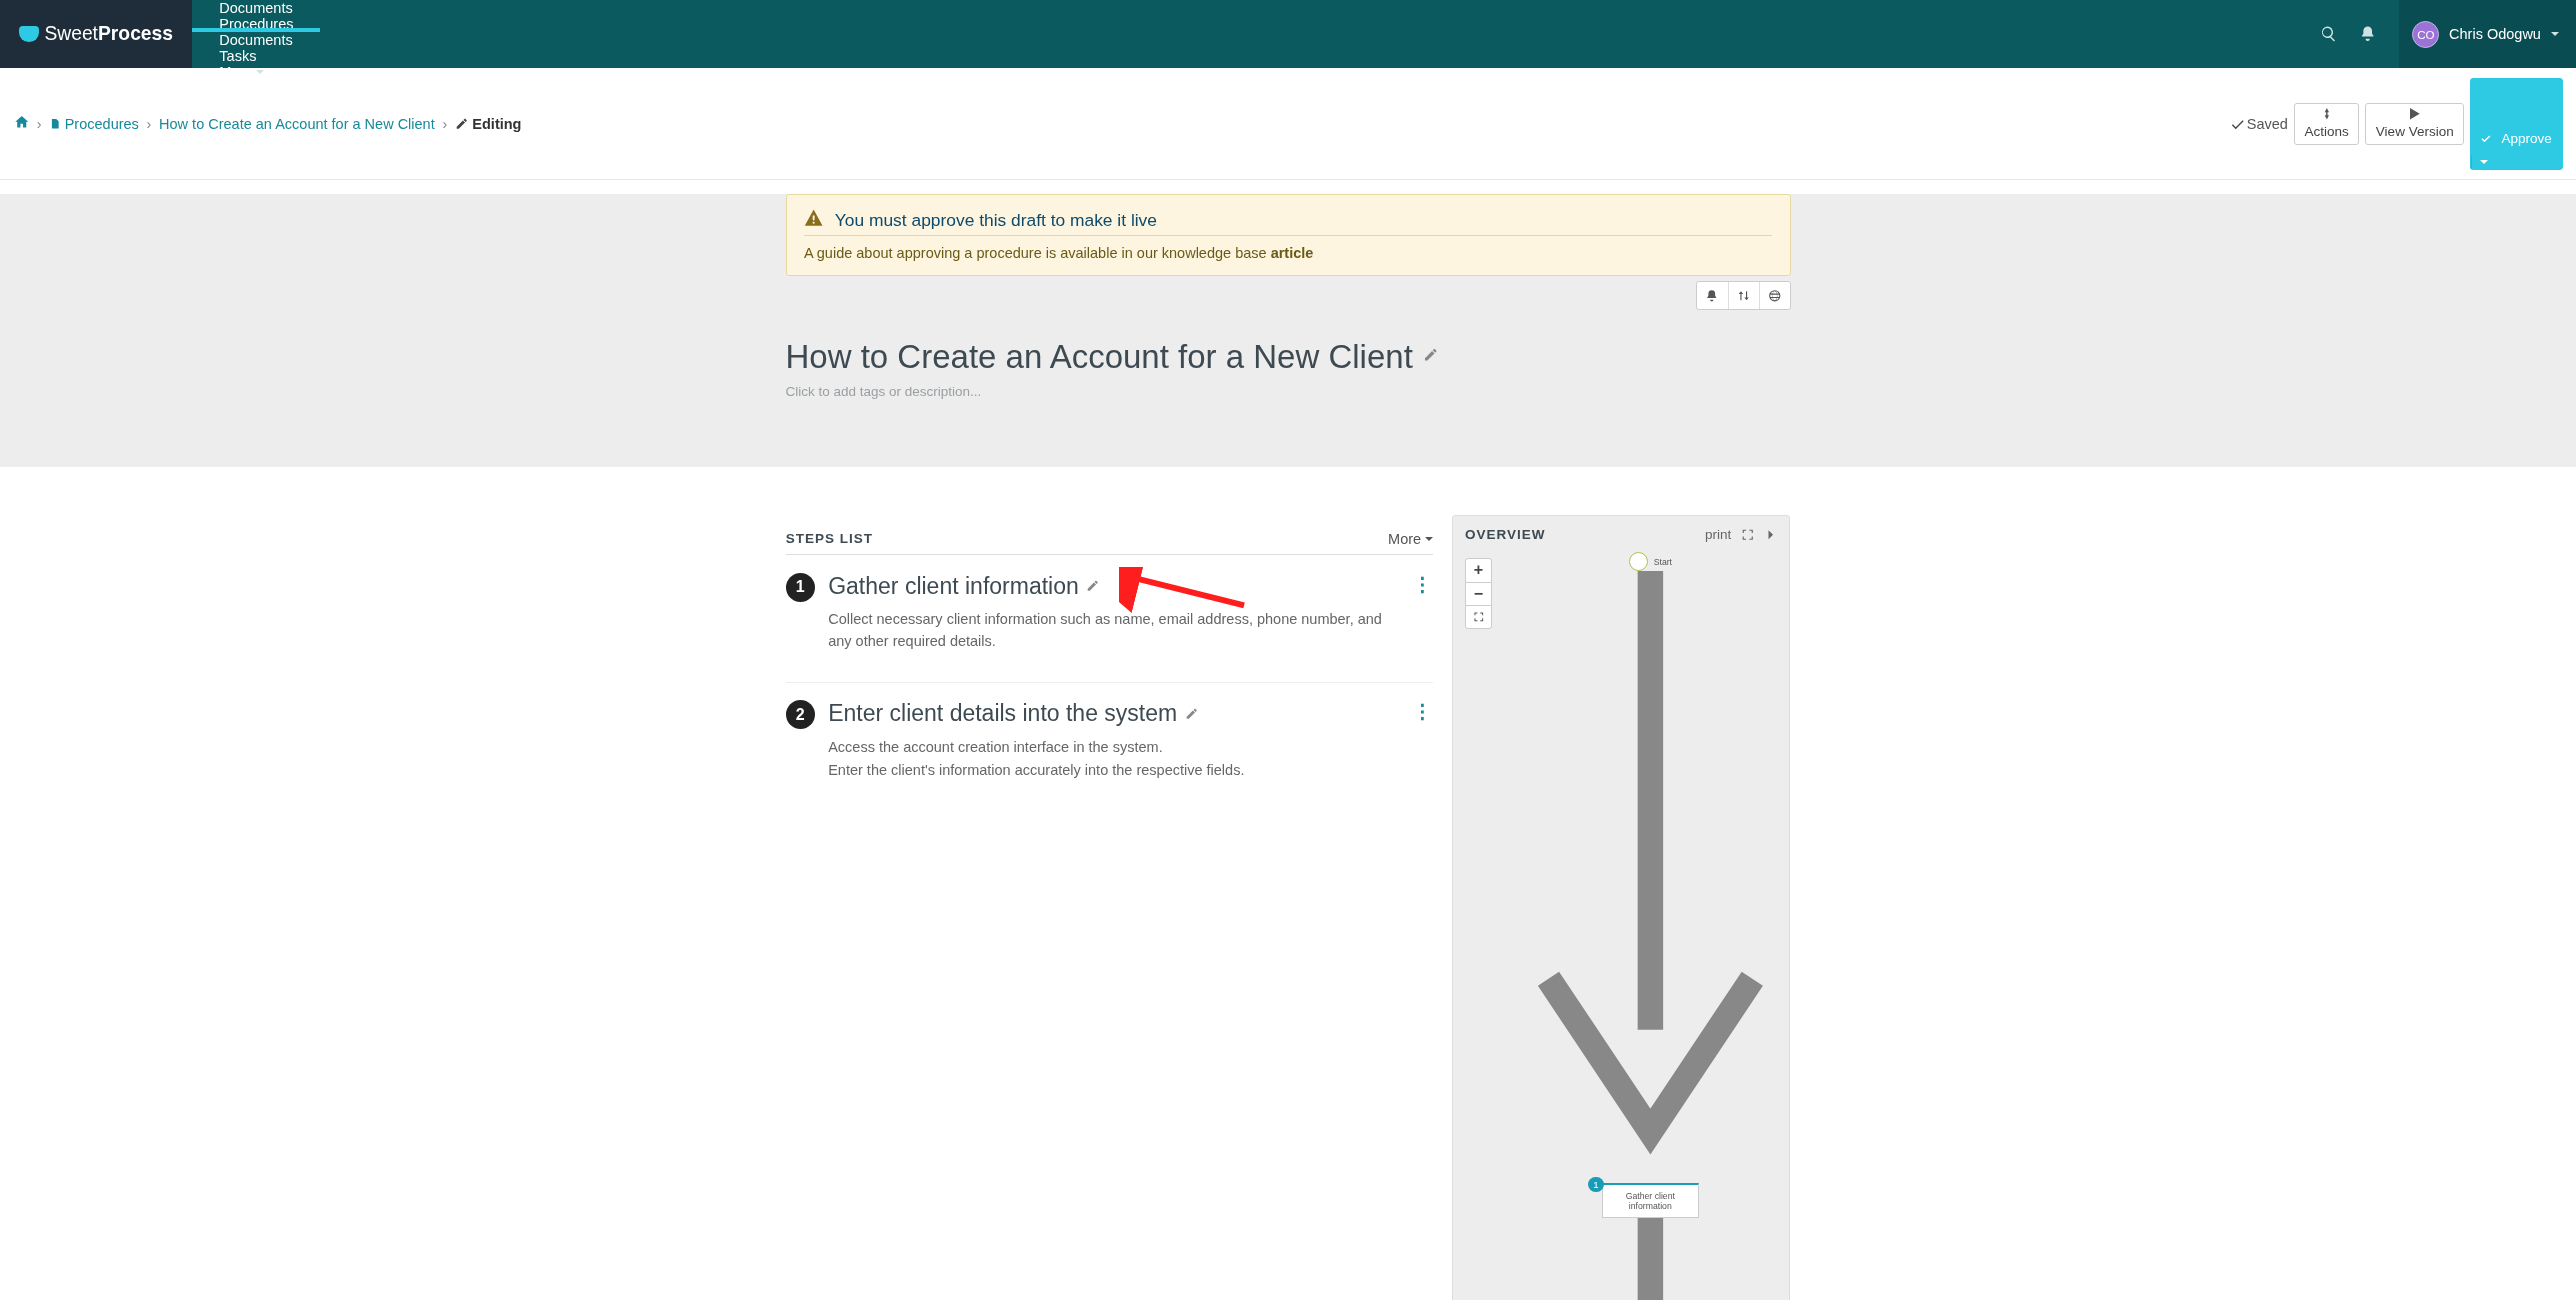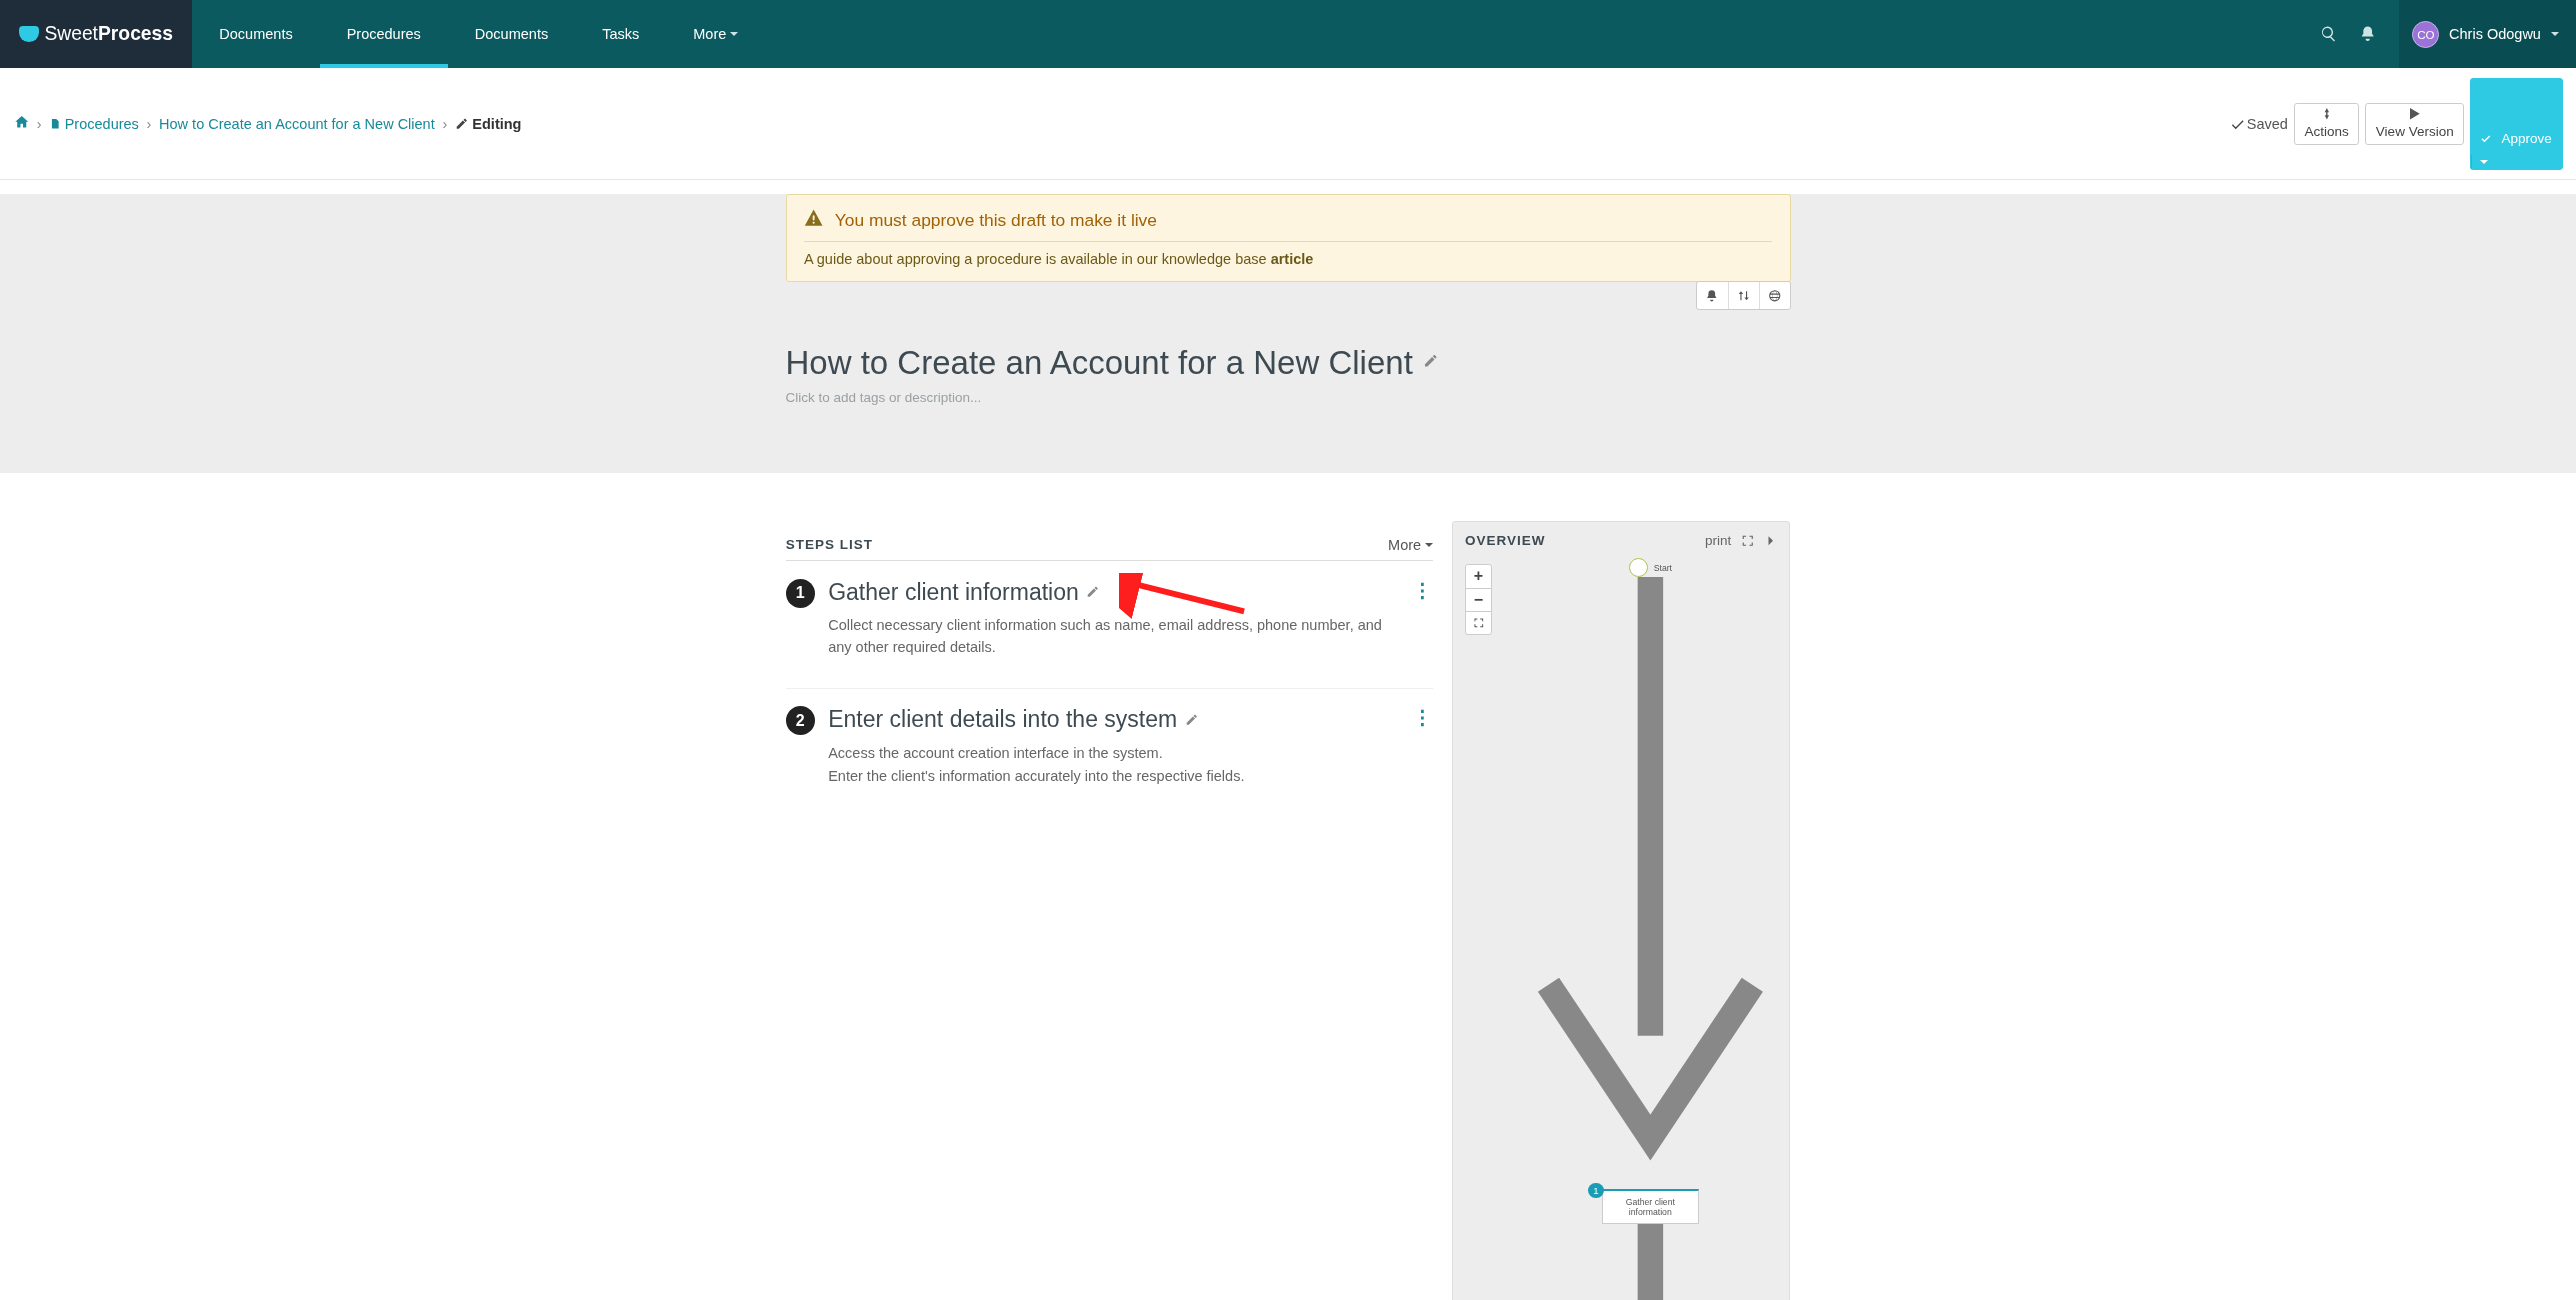--- a/index.html
+++ b/index.html
@@ -4,21 +4,21 @@
 <style>
   * { box-sizing: border-box; margin: 0; padding: 0; }
   body { font-family: -apple-system, "Helvetica Neue", Arial, sans-serif; background: #fff; color: #333; }
 
   
   .topnav { background: #0a5a5f; display: flex; align-items: stretch; height: 68px; color: #fff; }
   .brand { background: #1f2d3a; display: flex; align-items: center; padding: 0 19.3px; font-size: 19.3px; }
   .brand-icon { width: 19.3px; height: 15.5px; background: #2ecae3; border-radius: 3.9px 3.9px 9.7px 9.7px; margin-right: 5.8px; display: inline-block; }
   .brand-light { font-weight: 300; }
   .brand-bold { font-weight: 700; }
-  .nav-items { display: flex; align-items: stretch; }
+  .nav-items { display: flex; align-items: stretch; flex-direction: column; }
   .nav-item { display: flex; align-items: center; padding: 0 27px; font-size: 14.5px; cursor: pointer; position: relative; }
   .nav-item.active::after { content: ""; position: absolute; left: 0; right: 0; bottom: 0; height: 3.9px; background: #2ecae3; }
   .nav-right { margin-left: auto; display: flex; align-items: center; }
   .nav-ico { width: 39px; display: flex; align-items: center; justify-content: center; cursor: pointer; }
   .nav-ico svg { width: 17.4px; height: 17.4px; fill: #cfe3e4; }
   .user-area { background: #094d52; display: flex; align-items: center; padding: 0 17.4px 0 13.5px; margin-left: 11.6px; height: 100%; cursor: pointer; }
   .avatar { width: 27px; height: 27px; border-radius: 50%; background: #9b72d6; display: flex; align-items: center; justify-content: center; color: #fff; font-size: 11.6px; margin-right: 9.7px; border: 1.9px solid #c9b3e8; }
   .user-name { font-size: 14.5px; margin-right: 9.7px; }
   .chev { width: 0; height: 0; border-left: 4.8px solid transparent; border-right: 4.8px solid transparent; border-top: 4.8px solid #cfe3e4; }
 
@@ -38,21 +38,21 @@
   .btn-approve .main { padding: 4.8px 9.7px; display: flex; align-items: center; gap: 11px; }
   .btn-approve .main svg { fill: #fff; stroke: #fff; }
   .btn-approve .dd { border-left: 1px solid #29b5cc; padding: 4.8px 7.7px; display: flex; align-items: center; }
   .btn-approve .dd .chev { border-top-color: #fff; }
 
   
   .greywrap { background: #ededed; padding: 0 0 68px 0; }
   .container { max-width: 1005px; margin: 0 auto; position: relative; }
 
   .alert { background: #fdf5df; border: 1px solid #e8d9a3; border-radius: 2.9px; padding: 13.5px 17.4px; margin-top: 13.5px; }
-  .alert-row1 { display: flex; align-items: center; color: #a16207; font-size: 17.4px; padding-bottom: 8px; border-bottom: 1px solid #e8d9a3; }
+  .alert-row1 { display: flex; align-items: center; color: #0c4a6e; font-size: 17.4px; padding-bottom: 2px; border-bottom: 1px solid #e8d9a3; }
   .alert-ico { margin-right: 11.6px; }
   .alert-ico svg { width: 19.3px; height: 19.3px; fill: #8a6d1c; }
   .alert-row2 { color: #6b5a17; font-size: 14.5px; padding-top: 9.7px; }
   .alert-row2 .bold { font-weight: 700; }
 
   .title-row { display: flex; align-items: center; margin-top: 62px; }
   .title { font-size: 33px; color: #3e4a52; font-weight: 500; }
   .title-pencil svg { width: 15.5px; height: 15.5px; fill: #888; margin-left: 9.7px; }
   .tags-desc { color: #9aa0a3; font-size: 13.5px; margin-top: 7.7px; }
 

